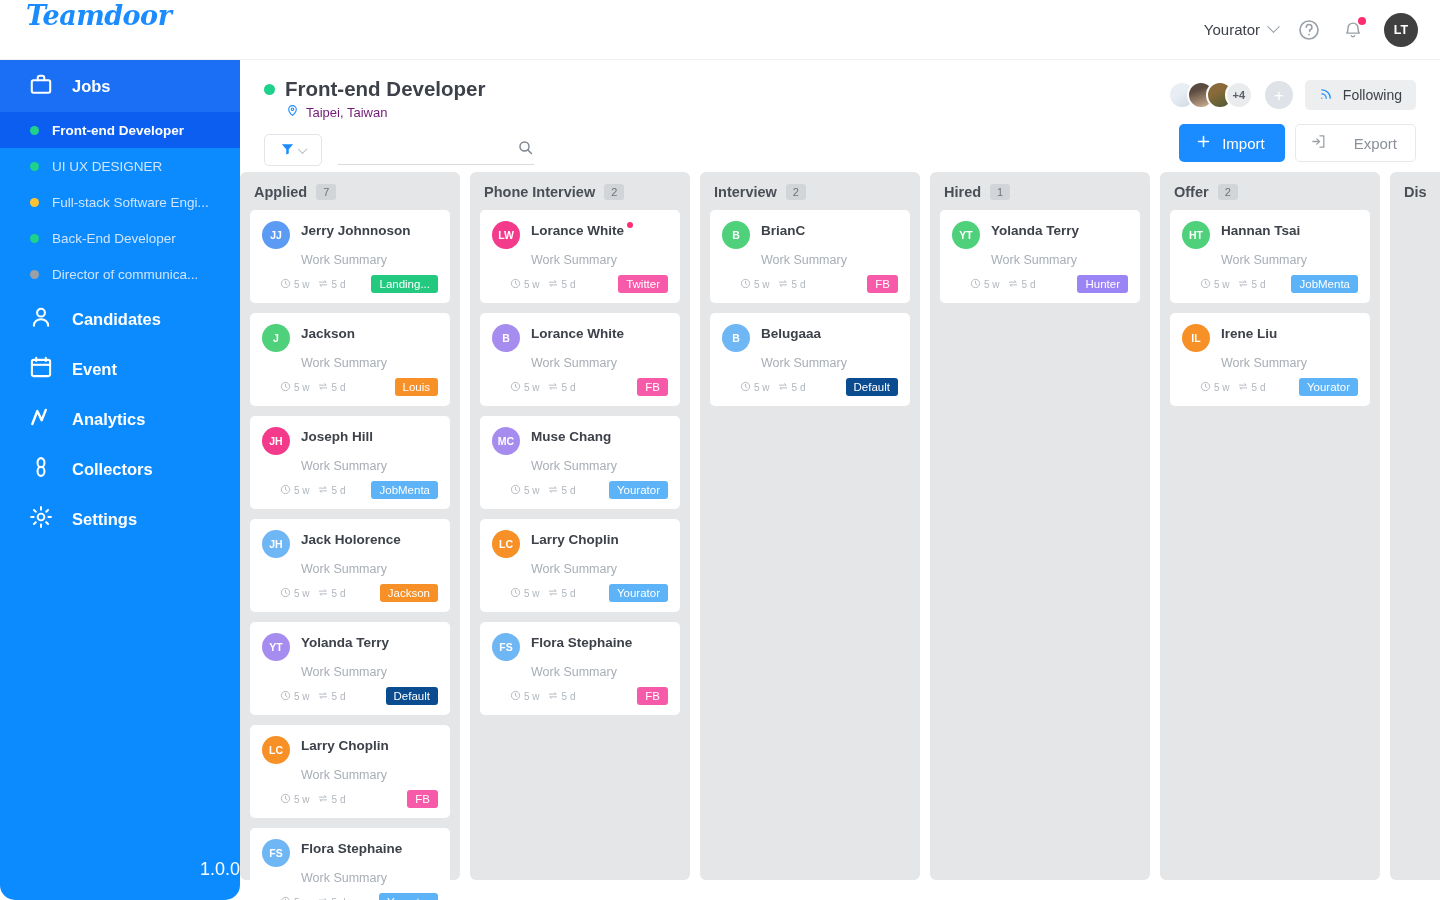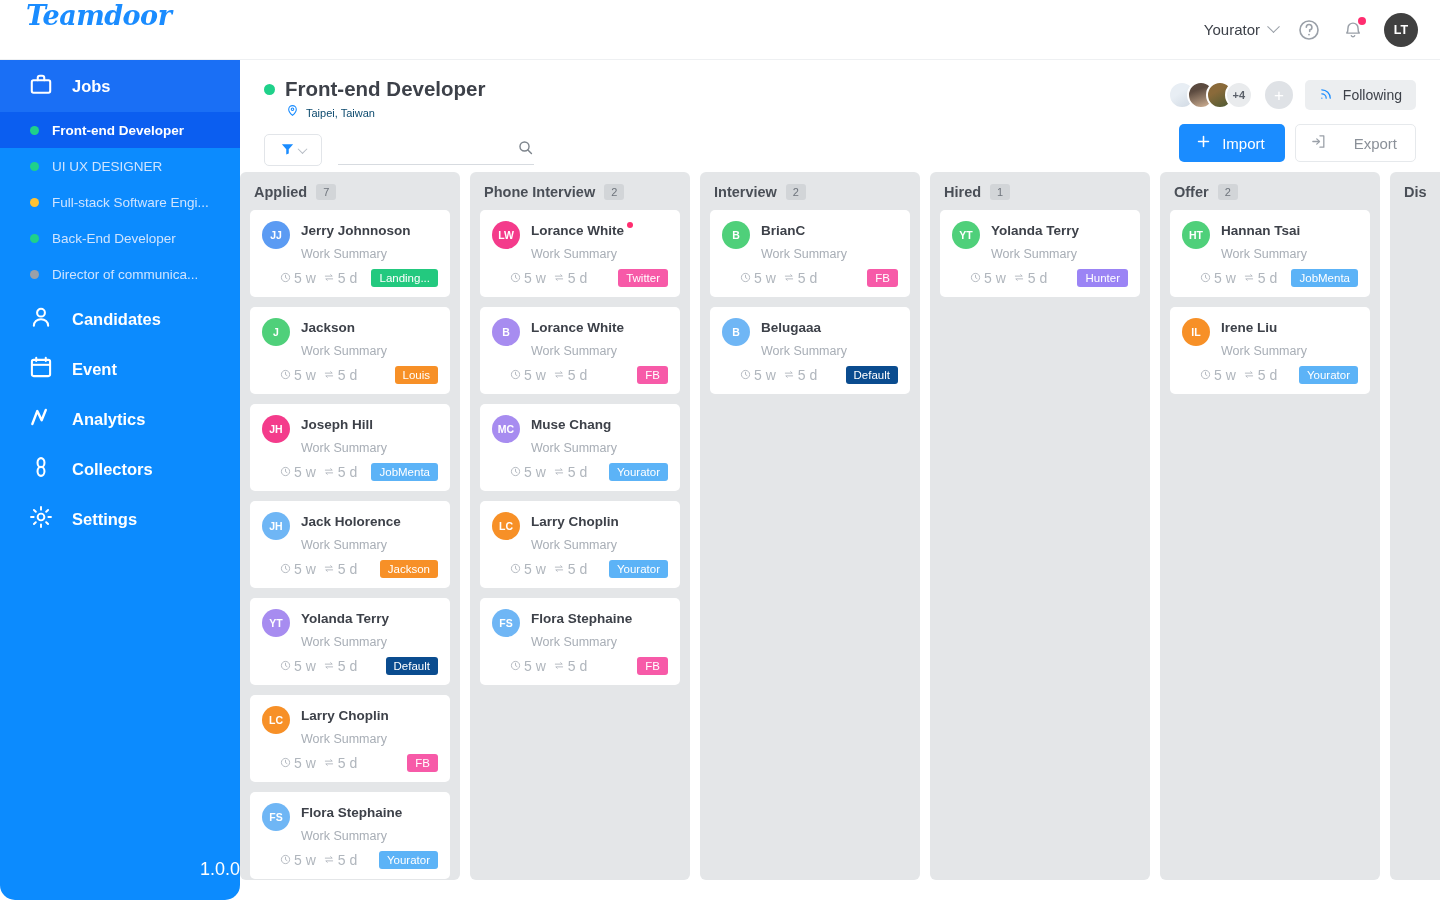--- a/index.html
+++ b/index.html
@@ -65,21 +65,21 @@
   .version { position: absolute; left: 0; bottom: 20px; width: 240px; text-align: right; color: #ffffff; font-size: 18px; }
 
   
   .main { position: absolute; left: 240px; top: 60px; width: 1200px; height: 840px; background: #ffffff; }
 
   .page-head { position: relative; height: 112px; }
   .title-row { display: flex; align-items: center; gap: 10px; padding: 17px 0 0 24px; }
   .title-dot { width: 11px; height: 11px; border-radius: 50%; background: #1fd18a; }
   .page-title { font-size: 20.5px; font-weight: bold; color: #3d4149; }
   .loc-row { display: flex; align-items: center; gap: 7px; padding-left: 46px; margin-top: 2px; }
-  .loc-text { font-size: 11px; color: #0c4a6e; }
+  .loc-text { font-size: 13px; color: #701a75; }
 
   .filter-row { display: flex; align-items: center; gap: 0px; padding-left: 24px; margin-top: 12px; }
   .filter-btn {
     width: 58px; height: 32px; border: 1px solid #e2e5e9; border-radius: 5px;
     background: #fff; display: flex; align-items: center; justify-content: center; gap: 4px; cursor: pointer;
   }
   .filter-chev { width: 7px; height: 7px; border-right: 1.5px solid #b6bcc4; border-bottom: 1.5px solid #b6bcc4; transform: rotate(45deg) translate(-1px,-1px); }
   .search-wrap { margin-left: 16px; position: relative; width: 196px; height: 30px; border-bottom: 1px solid #d7dbe0; display: flex; align-items: flex-end; }
   .search-input { border: none; outline: none; width: 160px; font-size: 13px; color: #3d4149; background: transparent; padding-bottom: 4px; font-family: "Liberation Sans", sans-serif; }
   .search-ic { position: absolute; right: 0; bottom: 4px; }
@@ -104,23 +104,23 @@
   .col-title { font-size: 14.5px; font-weight: bold; color: #4a4f57; white-space: nowrap; }
   .col-count { background: #d2d5d8; color: #6d737b; font-size: 11px; border-radius: 3px; padding: 2px 7px; }
   .col-body { padding: 0 10px; display: flex; flex-direction: column; gap: 10px; }
 
   .card { background: #ffffff; border-radius: 5px; padding: 11px 12px 10px 12px; cursor: pointer; }
   .card-top { display: flex; gap: 11px; }
   .card-av { width: 28px; height: 28px; border-radius: 50%; flex: none; color: #fff; font-size: 10.5px; font-weight: bold; display: flex; align-items: center; justify-content: center; }
   .card-info { flex: 1; min-width: 0; }
   .card-name { font-size: 13.5px; font-weight: bold; color: #3d4149; position: relative; display: inline-block; }
   .card-name .new-dot { position: absolute; right: -9px; top: -1px; width: 6px; height: 6px; border-radius: 50%; background: #ff2d6f; }
-  .card-sum { font-size: 12.5px; color: #a8aeb6; margin-top: 8px; }
+  .card-sum { font-size: 12.5px; color: #a8aeb6; margin-top: 14px; }
   .card-meta { display: flex; align-items: center; gap: 7px; margin-top: 8px; padding-left: 18px; }
-  .meta-item { display: flex; align-items: center; gap: 3px; font-size: 14px; color: #b0b6bd; }
+  .meta-item { display: flex; align-items: center; gap: 3px; font-size: 10px; color: #b0b6bd; }
   .tag { margin-left: auto; color: #fff; font-size: 11.5px; border-radius: 3px; padding: 3px 8px; white-space: nowrap; max-width: 74px; overflow: hidden; text-overflow: ellipsis; }
 </style>
 </head>
 <body>
 
 <div class="topbar">
   <div class="logo">Teamdoor</div>
   <div class="topbar-right">
     <div class="org-select">
       <span class="org-name">Yourator</span>

